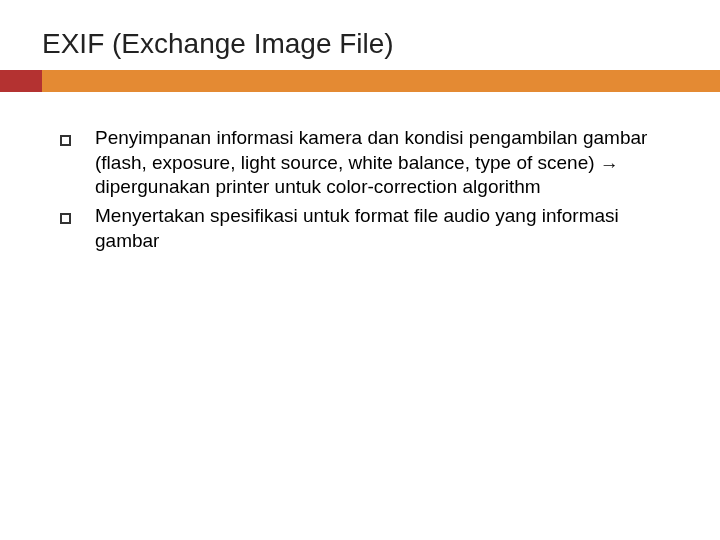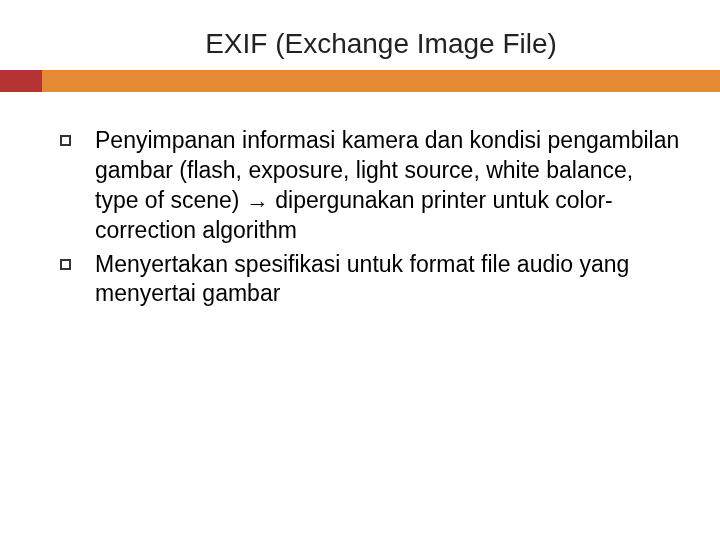--- a/index.html
+++ b/index.html
@@ -9,21 +9,20 @@
     background: #fff;
     font-family: Arial, Helvetica, sans-serif;
     position: relative;
     overflow: hidden;
   }
   .title {
     font-size: 28px;
     color: #222;
     padding: 28px 0 10px 42px;
     font-weight: 400;
-    text-align: center;
   }
   .bar-row {
     display: flex;
     width: 100%;
     height: 22px;
   }
   .bar-red {
     width: 42px;
     background: #b43231;
   }
@@ -44,21 +43,21 @@
   }
   .bullet-marker {
     width: 11px;
     height: 11px;
     border: 2px solid #333;
     margin-top: 9px;
     margin-right: 24px;
     flex-shrink: 0;
   }
   .bullet-text {
-    font-size: 23px;
+    font-size: 19px;
     line-height: 1.3;
     color: #000;
   }
 </style>
 </head>
 <body>
 
 <div class="title">EXIF (Exchange Image File)</div>
 
 <div class="bar-row">
@@ -67,16 +66,16 @@
 </div>
 
 <div class="content">
   <ul class="bullet-list">
     <li class="bullet-item">
       <span class="bullet-marker"></span>
       <span class="bullet-text">Penyimpanan informasi kamera dan kondisi pengambilan gambar (flash, exposure, light source, white balance, type of scene) → dipergunakan printer untuk color-correction algorithm</span>
     </li>
     <li class="bullet-item">
       <span class="bullet-marker"></span>
-      <span class="bullet-text">Menyertakan spesifikasi untuk format file audio yang menyertai gambar</span>
+      <span class="bullet-text">Menyertakan spesifikasi untuk format file audio yang informasi gambar</span>
     </li>
   </ul>
 </div>
 
 </body></html>

